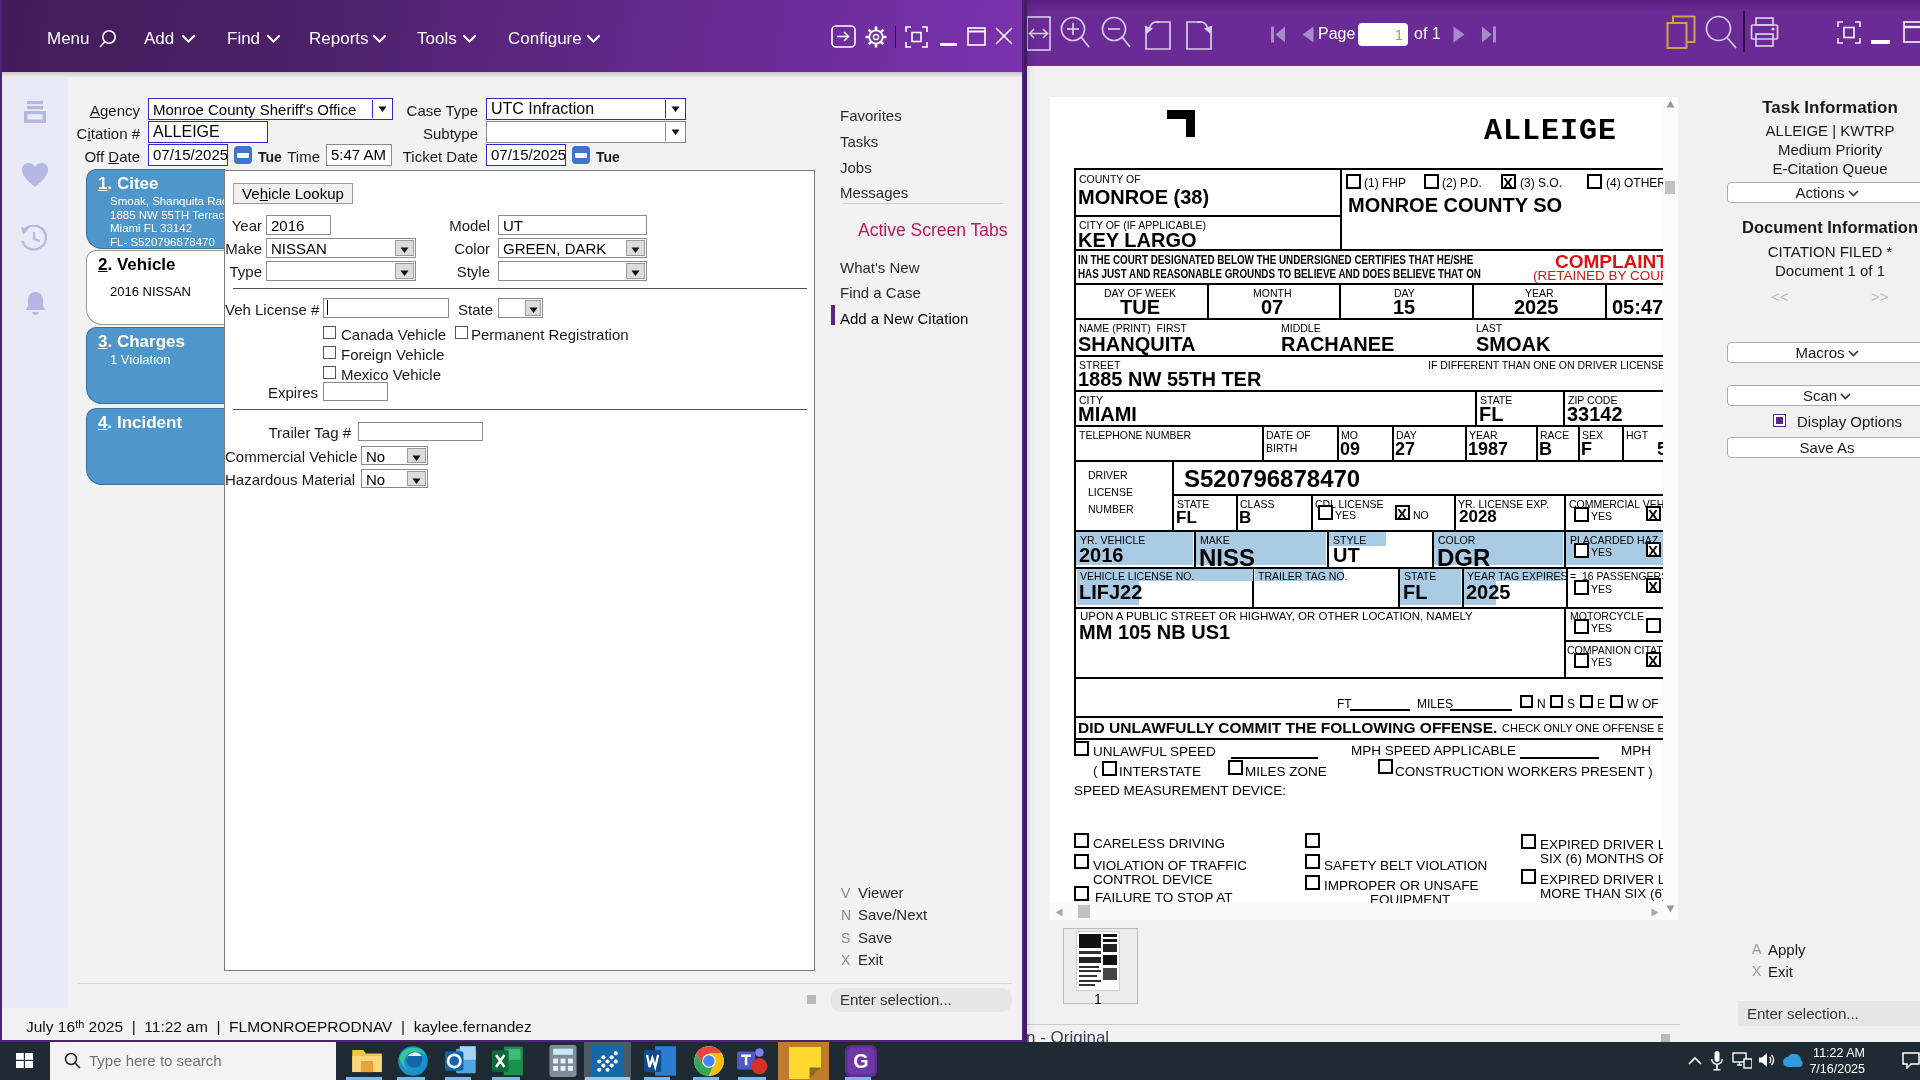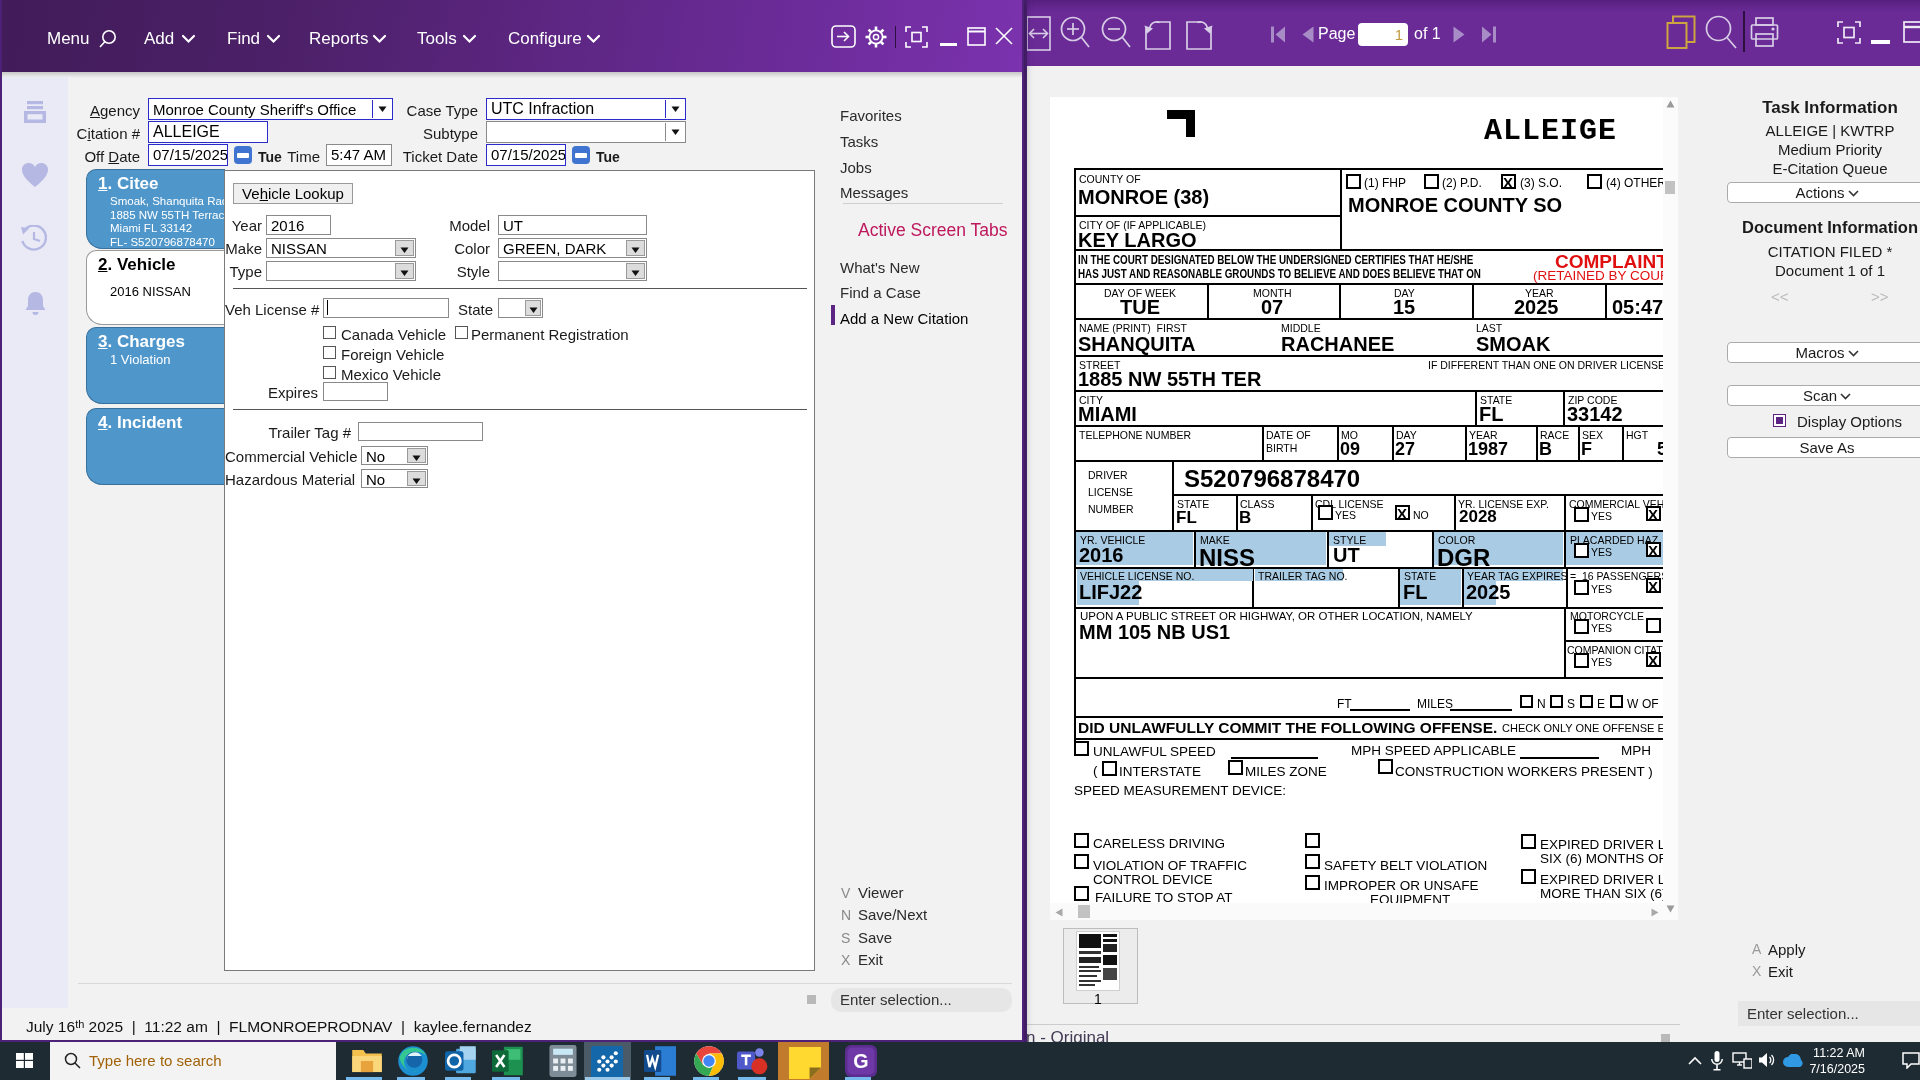--- a/index.html
+++ b/index.html
@@ -751,21 +751,21 @@
           <rect x="9" y="8" width="8" height="7"></rect>
         </g>
       </svg>
   <div id="tsearch">
     <svg class="abs" style="left:14px;top:10px;" width="17" height="17" viewBox="0 0 17 17">
           <g stroke="#222" stroke-width="1.5" fill="none">
             <circle cx="7" cy="7" r="5.5"></circle>
             <line x1="11" y1="11" x2="16" y2="16"></line>
           </g>
         </svg>
-    <div class="abs" style="left:39px;top:10px;font-size:15px;color:#a16207;">Type here to search</div>
+    <div class="abs" style="left:39px;top:10px;font-size:15px;color:#737373;">Type here to search</div>
   </div>
   <svg class="tbicon" style="left:351px;" width="26" height="26" viewBox="0 0 26 26">
         <path d="M1 4 L10 4 L12 7 L25 7 L25 22 L1 22 Z" fill="#f5c14e"></path>
         <path d="M1 9 L25 9 L25 22 L1 22 Z" fill="#fbd77c"></path>
         <rect x="8" y="13" width="10" height="9" fill="#e8a33d"></rect>
       </svg>
   <div class="underl" style="left:346px;width:36px;"></div>
   <svg class="tbicon" style="left:397px;" width="26" height="26" viewBox="0 0 26 26">
         <circle cx="13" cy="13" r="12" fill="#1b8fd0"></circle>
         <path d="M2 10 A12 12 0 0 1 24 9 C20 4 8 4 6 12 C4 19 12 23 17 21 C8 23 3 16 2 10 Z" fill="#35c790"></path>

